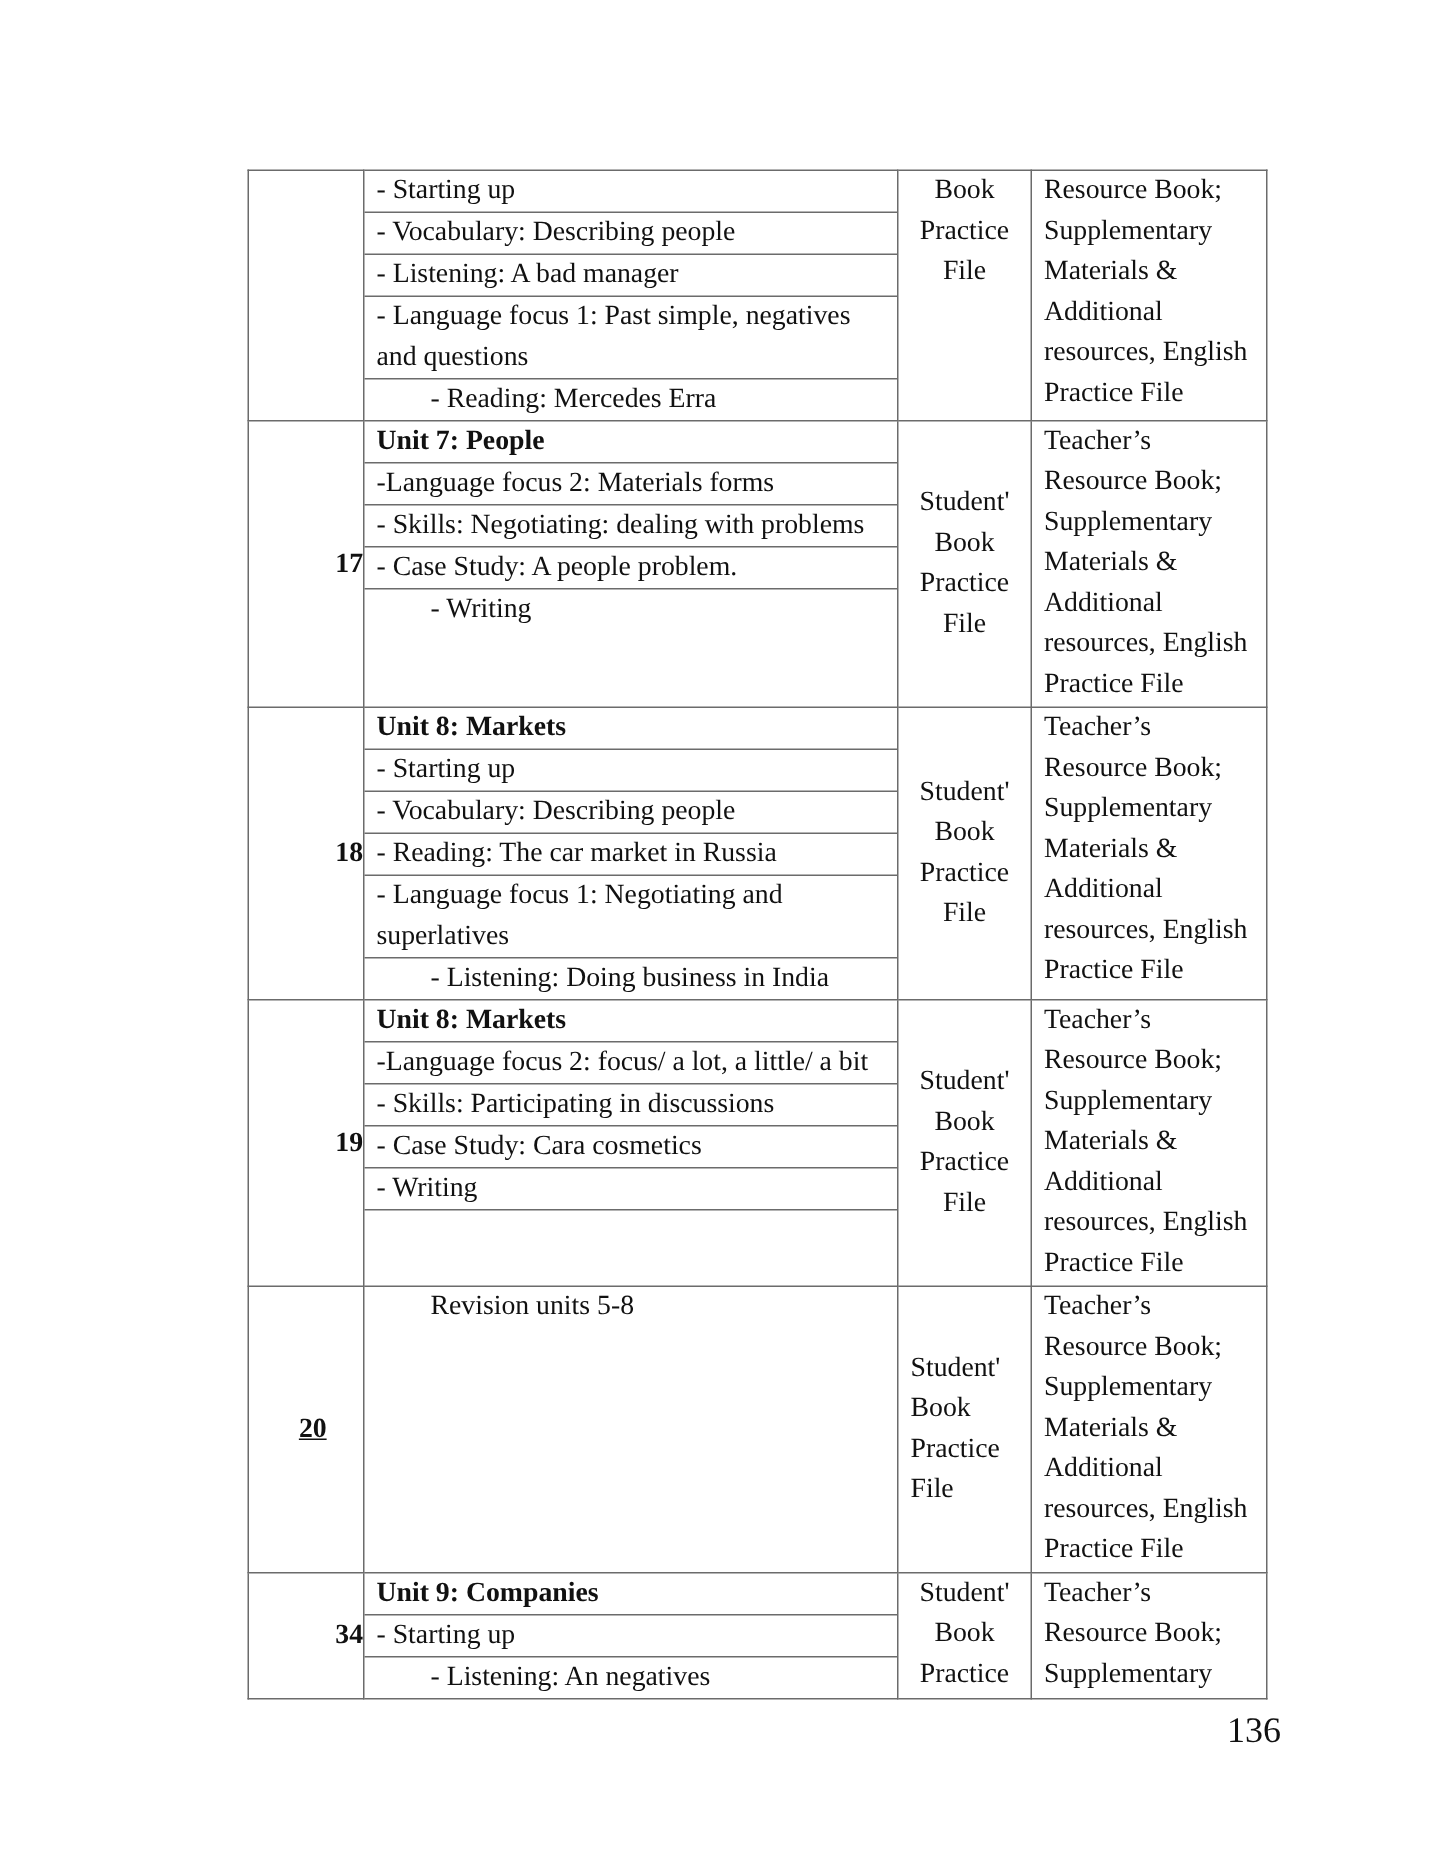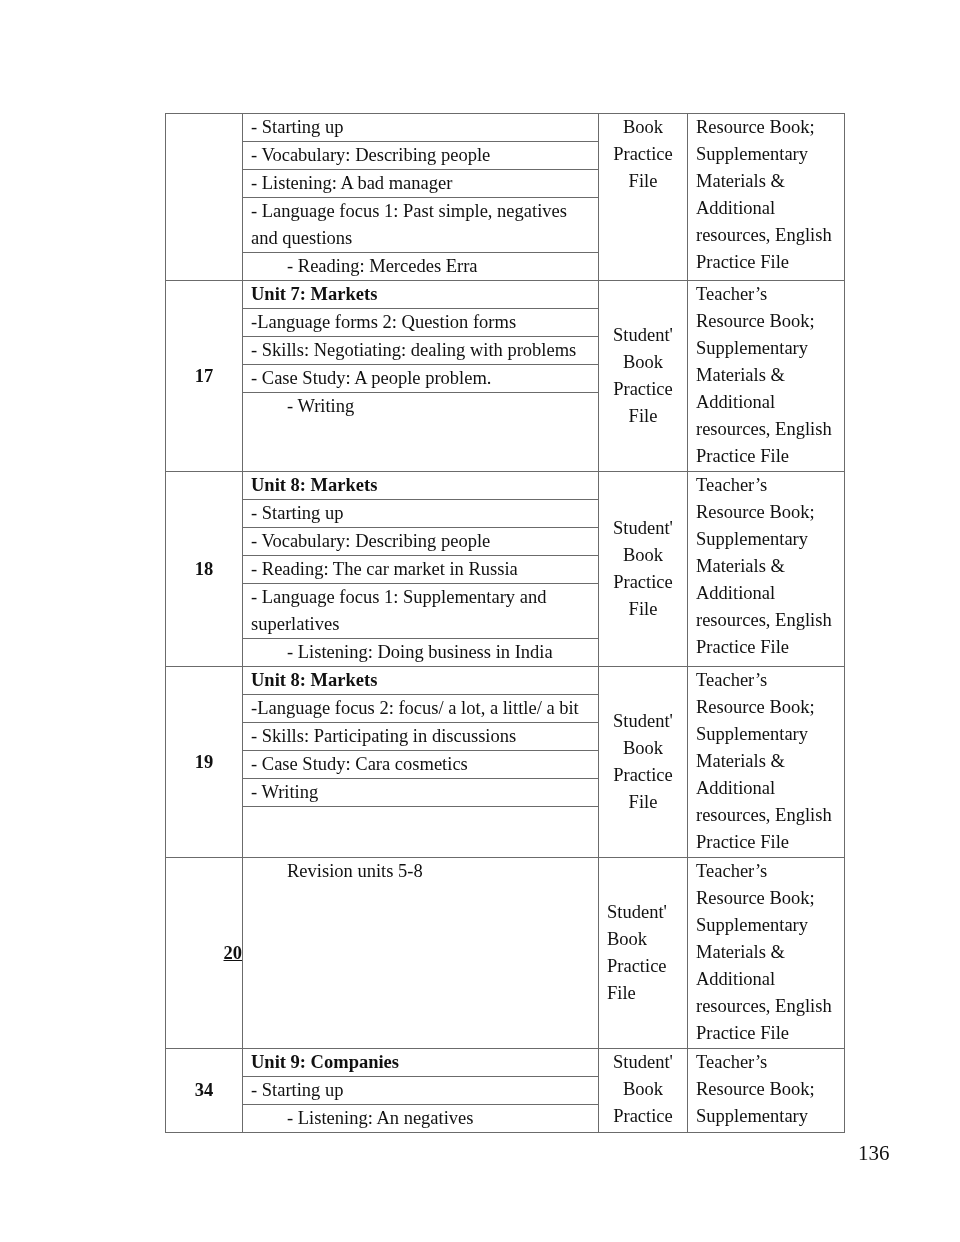--- a/index.html
+++ b/index.html
@@ -35,25 +35,25 @@
       padding: 0;
       vertical-align: top;
     }
     col.c-week { width: 77px; }
     col.c-content { width: 356px; }
     col.c-mat { width: 89px; }
     col.c-res { width: 157px; }
 
     .week-cell {
       vertical-align: middle !important;
+      text-align: right;
+      font-weight: bold;
+    }
+    .week-cell.left {
       text-align: center;
-      font-weight: bold;
-    }
-    .week-cell.left {
-      text-align: right;
       padding-left: 9px !important;
       text-decoration: underline;
     }
     .content-cell { padding: 0 !important; }
     .topic-list {
       display: flex;
       flex-direction: column;
       height: 100%;
     }
     .topic {
@@ -76,22 +76,21 @@
       padding-left: 8px !important;
     }
     .res-cell {
       padding: 0 8px !important;
       margin-top: 48px;
     }
     .page-number {
       position: absolute;
       left: 818px;
       top: 1141px;
-      font-size: 21px;
-      margin-left: 40px;
+      font-size: 24px;
     }
   </style>
 </head>
 <body>
 
 <div class="page">
   <table class="syllabus">
     <colgroup>
       <col class="c-week">
         <col class="c-content">
@@ -123,22 +122,22 @@
           <div>Additional</div>
           <div>resources, English</div>
           <div>Practice File</div>
         </td>
       </tr>
 
       <tr style="height:190px">
         <td class="week-cell">17</td>
         <td class="content-cell" style="height:190px">
           <div class="topic-list">
-            <div class="topic bold">Unit 7: Markets</div>
-            <div class="topic">-Language forms 2: Question forms</div>
+            <div class="topic bold">Unit 7: People</div>
+            <div class="topic">-Language focus 2: Materials forms</div>
             <div class="topic">- Skills: Negotiating: dealing with problems</div>
             <div class="topic">- Case Study: A people problem.</div>
             <div class="topic filler">- Writing</div>
           </div>
         </td>
         <td class="mat-cell">
           <div>Student'</div>
           <div>Book</div>
           <div>Practice</div>
           <div>File</div>
@@ -155,21 +154,21 @@
       </tr>
 
       <tr style="height:194px">
         <td class="week-cell">18</td>
         <td class="content-cell" style="height:194px">
           <div class="topic-list">
             <div class="topic bold">Unit 8: Markets</div>
             <div class="topic">- Starting up</div>
             <div class="topic">- Vocabulary: Describing people</div>
             <div class="topic">- Reading: The car market in Russia</div>
-            <div class="topic">- Language focus 1: Supplementary and superlatives</div>
+            <div class="topic">- Language focus 1: Negotiating and superlatives</div>
             <div class="topic filler">- Listening: Doing business in India</div>
           </div>
         </td>
         <td class="mat-cell">
           <div>Student'</div>
           <div>Book</div>
           <div>Practice</div>
           <div>File</div>
         </td>
         <td class="res-cell">

